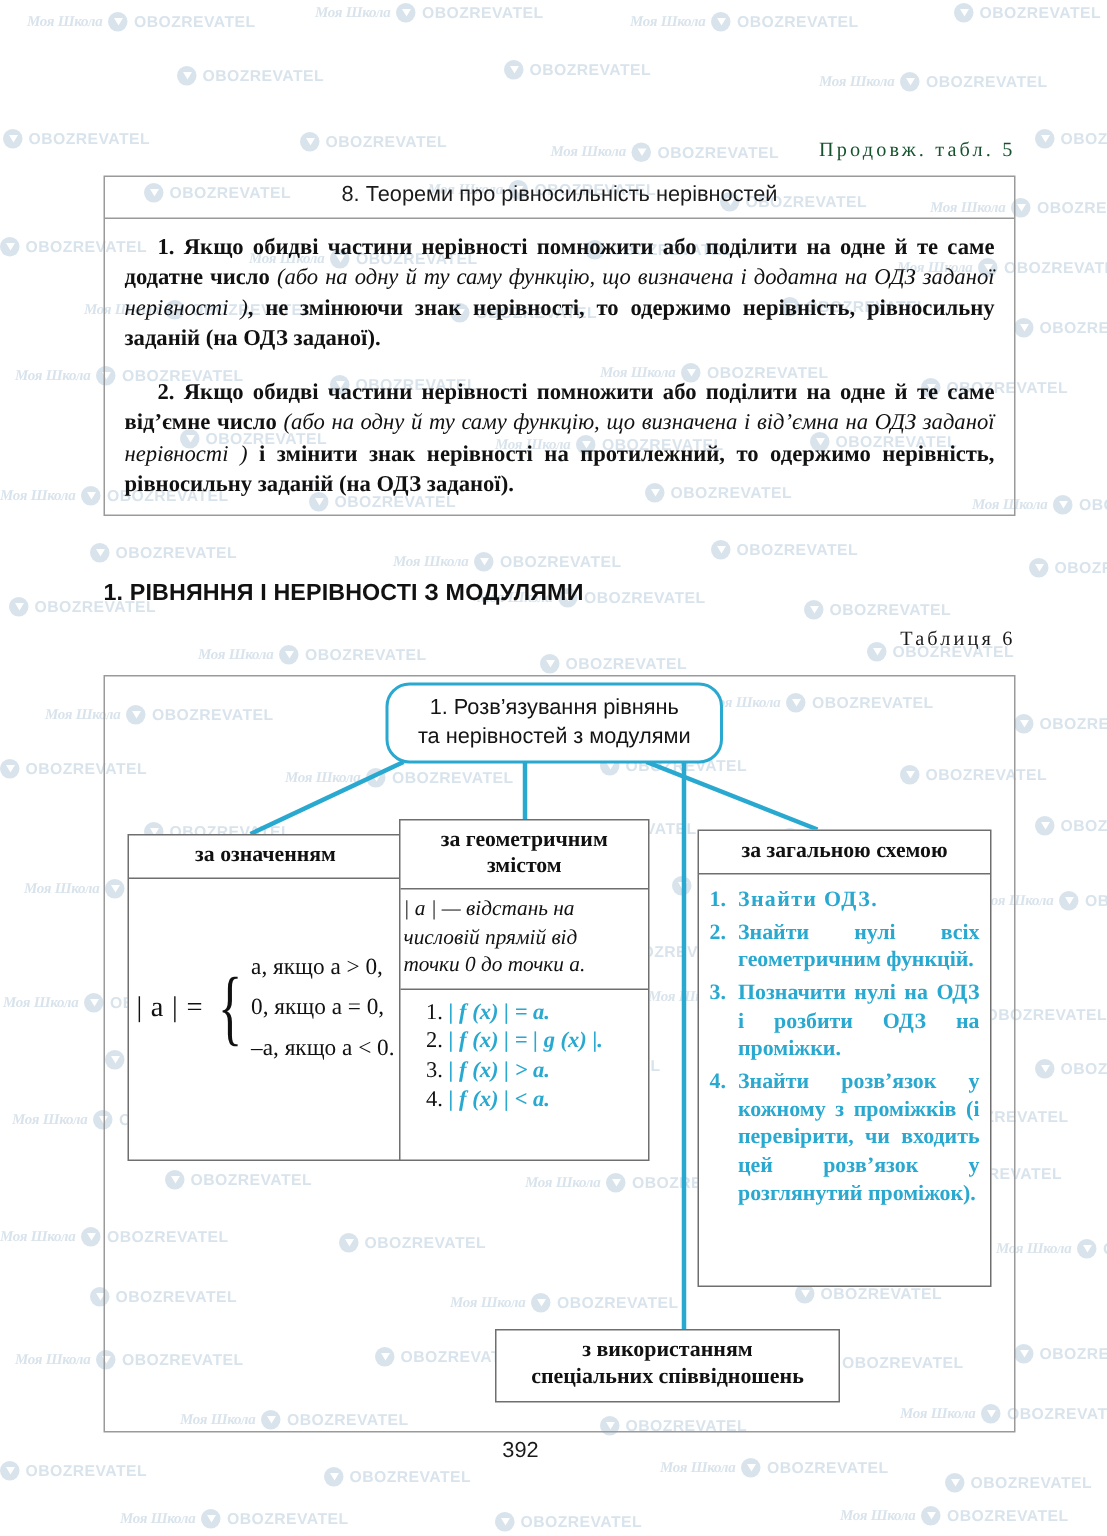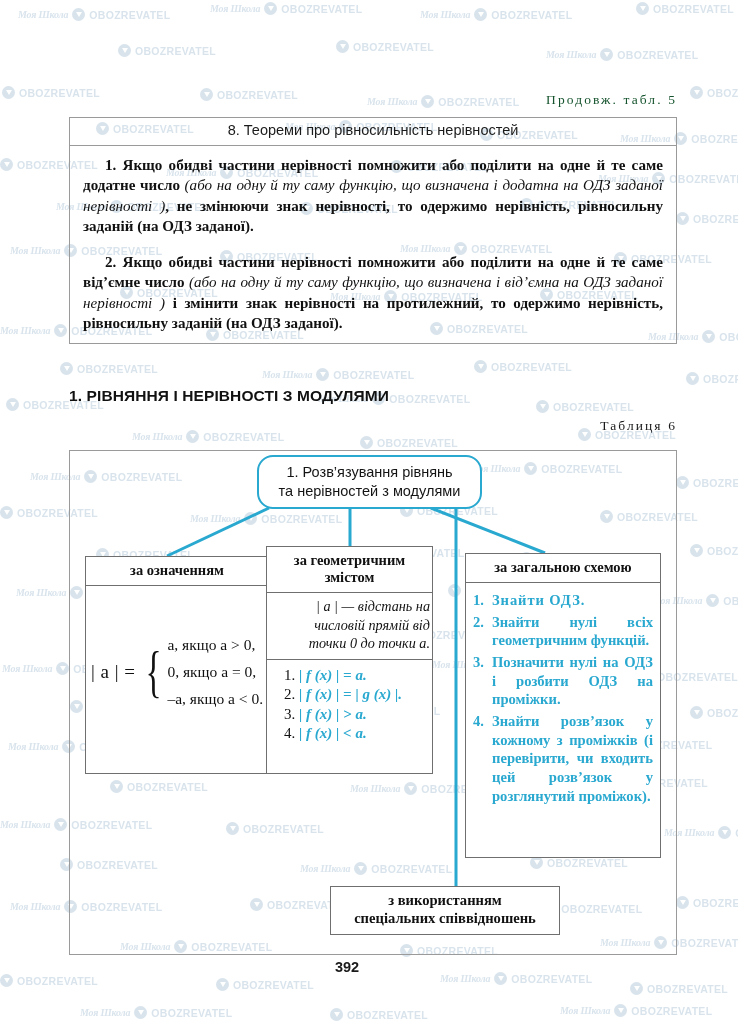--- a/index.html
+++ b/index.html
@@ -227,21 +227,21 @@
     white-space: nowrap;
   }
 
   
   .geo-mean {
     font-family: "Liberation Serif", serif;
     font-style: italic;
     font-size: 14.2px;
     line-height: 1.3;
     color: #111111;
-    text-align: right;
+    text-align: left;
     padding: 4px 2px 6px 2px;
     border-bottom: 1px solid #6f6f6f;
     margin: -6px -7px 0 -7px;
   }
   .geo-list {
     margin: 6px 0 0 0;
     padding: 0 0 0 10px;
     list-style: none;
     font-family: "Liberation Serif", serif;
     font-size: 15px;
@@ -295,21 +295,20 @@
 
   .page-num {
     position: absolute;
     left: 0;
     top: 959px;
     width: 694px;
     text-align: center;
     font-family: "Liberation Sans", sans-serif;
     font-size: 14.5px;
     color: #1a1a1a;
-    font-weight: bold;
   }
 </style>
 </head>
 <body>
 
 <div id="watermarks">
     <div class="wm" style="left: 18px; top: 8px;">
       <span class="wm-school">Моя Школа</span>
       <span class="wm-disc"></span>
       <span class="wm-obz">OBOZREVATEL</span>

